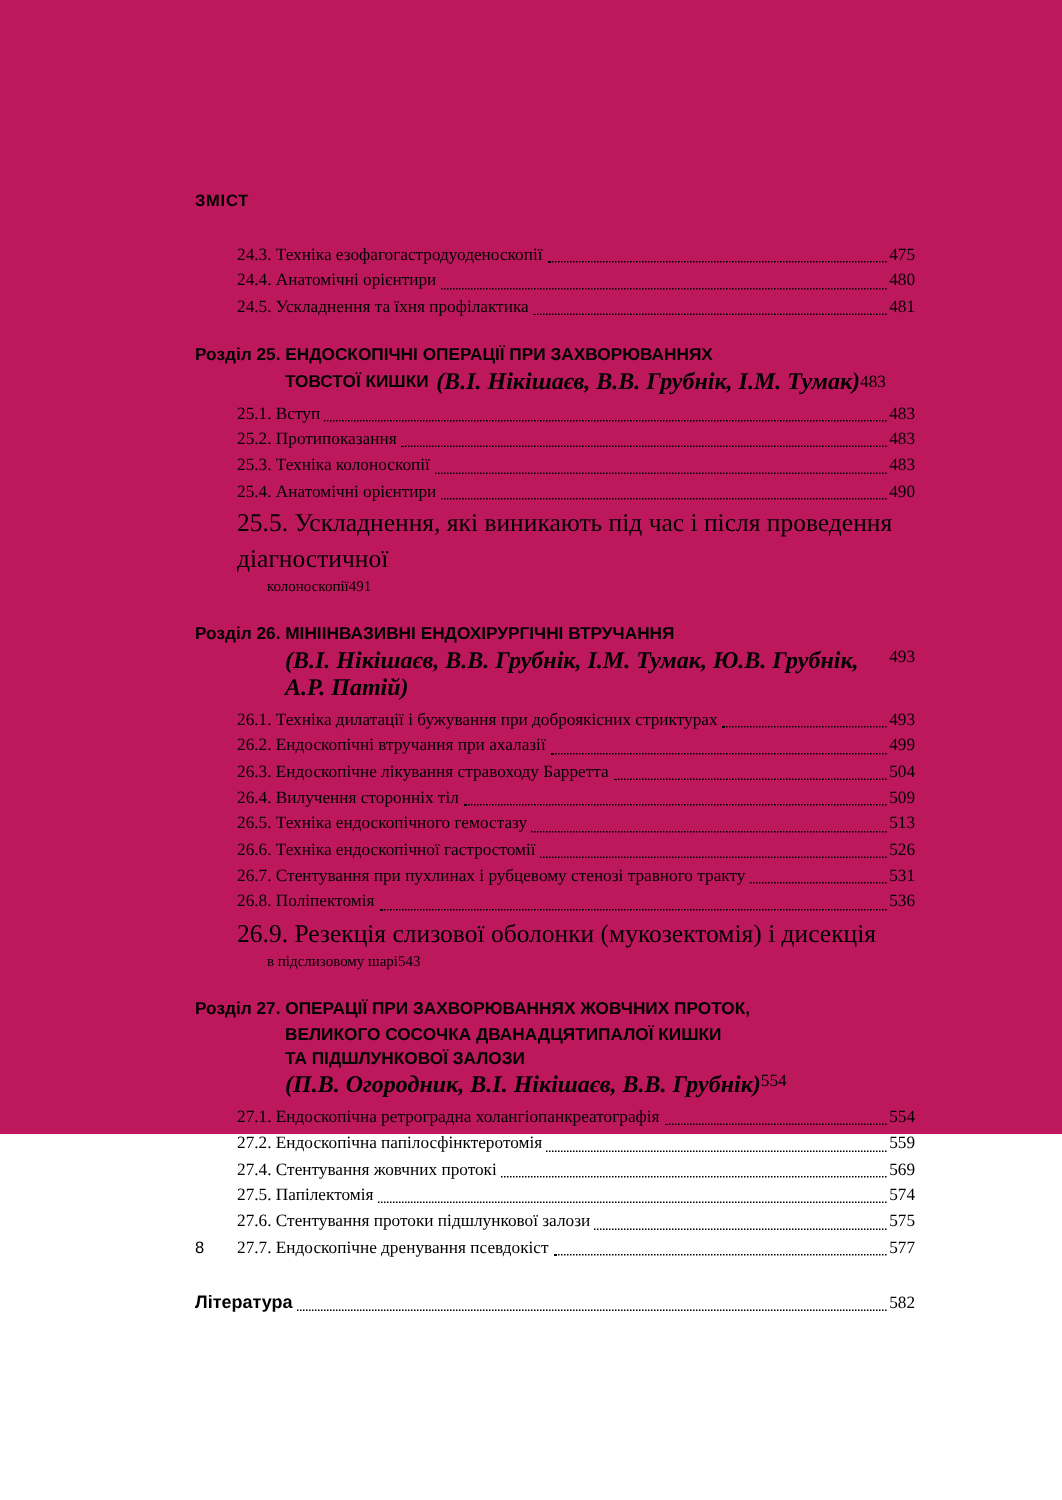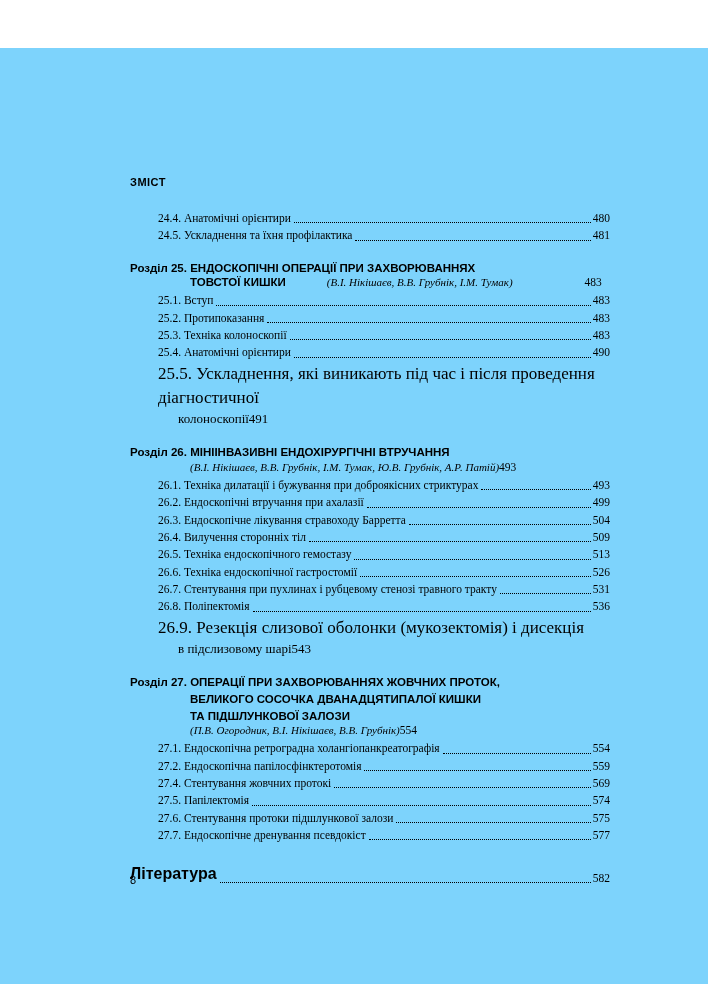--- a/index.html
+++ b/index.html
@@ -11,23 +11,22 @@
     width: 708px;
     height: 1000px;
     font-family: "Liberation Serif", serif;
     color: #000000;
     position: relative;
   }
   .page {
     position: absolute;
     left: 0; top: 0;
     width: 708px;
-    height: 936px;
-    background: #7dd3fc;
-    margin-top: 48px;
+    height: 756px;
+    background: #be185d;
   }
   .content {
     position: absolute;
     left: 130px;
     top: 128px;
     width: 480px;
   }
   .header {
     font-family: "Liberation Sans", sans-serif;
     font-weight: bold;
@@ -64,94 +63,98 @@
   .sub {
     padding-left: 28px;
   }
   .sub-wrap {
     padding-left: 28px;
     font-size: 17px;
     line-height: 1.42;
   }
   .wrap-line {
     padding-left: 48px;
-    font-size: 13px;
+    font-size: 10px;
     line-height: 1.42;
     display: flex;
     align-items: flex-end;
     text-align: center;
   }
 
   .section {
     margin-top: 16px;
   }
   .sec-title {
     font-family: "Liberation Sans", sans-serif;
     font-weight: bold;
     font-size: 11.5px;
     line-height: 1.45;
   }
   .sec-title .indent1 { display: block; }
   .sec-title .indent2 { display: block; padding-left: 60px; }
   .sec-title .indent3 { display: block; padding-left: 60px; }
   .authors {
     font-family: "Liberation Serif", serif;
-    font-weight: normal;
+    font-weight: bold;
     font-style: italic;
-    font-size: 11px;
+    font-size: 16px;
   }
   .authors-line {
     display: flex;
     align-items: flex-start;
     padding-left: 60px;
     font-size: 11.5px;
   }
   .sec-head-row {
     display: flex;
     align-items: center;
-    gap: 36px;
   }
   .sec-head-row .label {
     font-family: "Liberation Sans", sans-serif;
     font-weight: bold;
     font-size: 11.5px;
     white-space: nowrap;
   }
   .sec-head-row .page-no {
     font-family: "Liberation Serif", serif;
     font-weight: normal;
     font-size: 11.5px;
   }
   .lit {
     margin-top: 20px;
   }
   .lit .label {
     font-family: "Liberation Sans", sans-serif;
     font-weight: bold;
-    font-size: 16px;
+    font-size: 12px;
   }
   .folio {
     position: absolute;
     left: 130px;
     top: 826px;
     font-family: "Liberation Sans", sans-serif;
     font-size: 11px;
   }
   .group { margin-top: 4px; }
 </style>
 </head>
 <body>
 
 <div class="page">
 
   <div class="content">
 
     <div class="header">ЗМІСТ</div>
 
     <div>
+      <div class="row sub">
+        <span class="label">24.3. Техніка езофагогастродуоденоскопії</span>
+        <span class="dots"></span>
+        <span class="page-no">475</span>
+      </div>
       <div class="row sub">
         <span class="label">24.4. Анатомічні орієнтири</span>
         <span class="dots"></span>
         <span class="page-no">480</span>
       </div>
       <div class="row sub">
         <span class="label">24.5. Ускладнення та їхня профілактика</span>
         <span class="dots"></span>
         <span class="page-no">481</span>
       </div>

